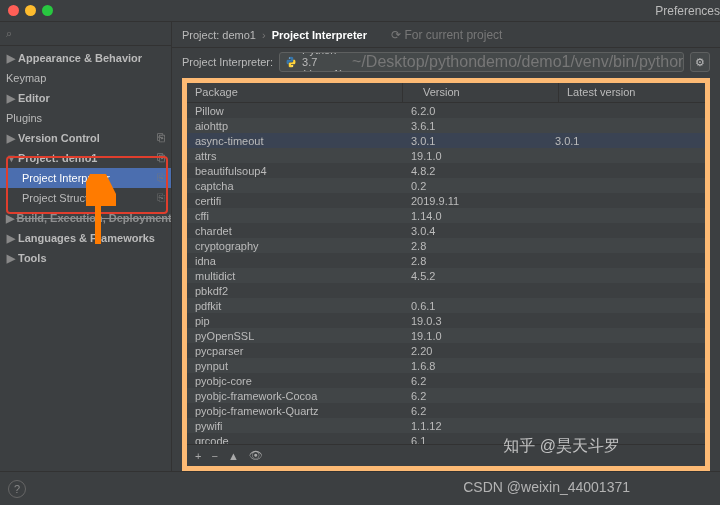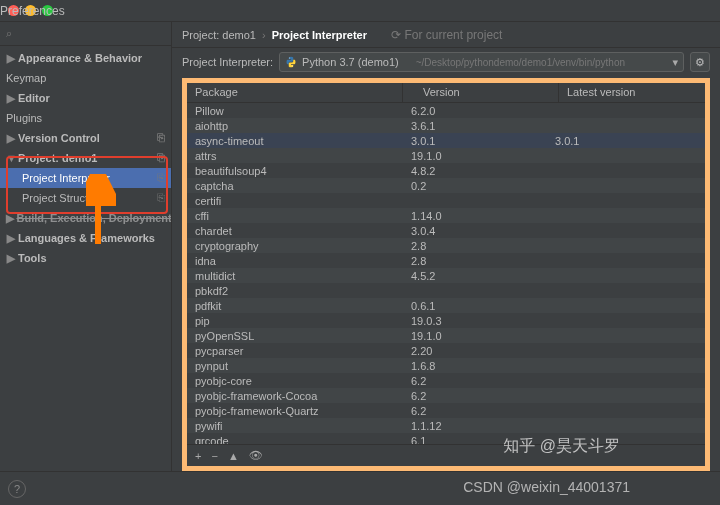--- a/index.html
+++ b/index.html
@@ -1,42 +1,42 @@
 <!DOCTYPE html>
 <html><head>
 <meta charset="utf-8">
 <style>
 * { margin: 0; padding: 0; box-sizing: border-box; font-family: -apple-system, "Helvetica Neue", Arial, sans-serif; font-size: 11px; }
 body { width: 720px; height: 505px; background: #3c3f41; color: #bbbbbb; overflow: hidden; position: relative; }
 .titlebar { height: 22px; background: #3c3f41; border-bottom: 1px solid #323232; display: flex; align-items: center; padding: 0 8px; position: relative; }
 .traffic { display: flex; gap: 6px; }
 .tl { width: 11px; height: 11px; border-radius: 50%; }
 .tl.r { background: #ff5f57; } .tl.y { background: #febc2e; } .tl.g { background: #28c840; }
-.title { position: absolute; left: 0; right: 0; text-align: left; color: #bbb; font-size: 12px; pointer-events: none; }
+.title { position: absolute; left: 0; right: 0; text-align: right; color: #bbb; font-size: 12px; pointer-events: none; }
 .main { display: flex; height: 449px; }
 .sidebar { width: 172px; background: #3c3f41; border-right: 1px solid #323232; display: flex; flex-direction: column; }
 .search { height: 24px; border-bottom: 1px solid #323232; display: flex; align-items: center; padding: 0 6px; color: #777; }
 .tree { flex: 1; padding-top: 2px; overflow: hidden; }
 .tree-item { height: 20px; display: flex; align-items: center; padding-left: 6px; color: #bbb; cursor: default; white-space: nowrap; position: relative; }
 .tree-item.top { font-weight: bold; }
 .tree-item.child { padding-left: 22px; }
 .tree-item.sel { background: #4b6eaf; color: #fff; }
 .tree-item .disc { display: inline-block; width: 10px; text-align: center; color: #888; margin-right: 2px; }
 .tree-item .dim { opacity: 0.65; text-decoration: line-through; }
 .tree-item .cfg { position: absolute; right: 6px; color: #777; font-size: 10px; }
 .content { flex: 1; display: flex; flex-direction: column; background: #3c3f41; }
 .crumb { height: 26px; display: flex; align-items: center; padding: 0 10px; gap: 6px; border-bottom: 1px solid #323232; }
 .crumb .p1 { color: #bbb; } .crumb .sep { color: #777; } .crumb .p2 { color: #fff; font-weight: bold; }
 .crumb .forcur { color: #777; margin-left: 18px; font-size: 12px; }
 .crumb .forcur::before { content: "⟳ "; }
 .interp-row { height: 28px; display: flex; align-items: center; padding: 0 10px; gap: 6px; }
 .interp-label { color: #bbb; }
 .interp-sel { flex: 1; height: 20px; background: #45494a; border: 1px solid #5e6060; border-radius: 3px; display: flex; align-items: center; padding: 0 5px; gap: 5px; color: #bbb; overflow: hidden; }
 .pyicon { width: 12px; height: 12px; flex-shrink: 0; }
-.interp-sel .path { color: #777; font-size: 10px; margin-left: 12px; white-space: nowrap; }
+.interp-sel .path { color: #777; font-size: 16px; margin-left: 4px; white-space: nowrap; }
 .interp-sel .dd { margin-left: auto; color: #aaa; }
 .gear { width: 20px; height: 20px; background: #45494a; border: 1px solid #5e6060; border-radius: 3px; display: flex; align-items: center; justify-content: center; color: #bbb; }
 .table-wrap { flex: 1; margin: 2px 10px 0 10px; border: 5px solid #fdba74; display: flex; flex-direction: column; overflow: hidden; }
 .thead { display: flex; height: 20px; background: #3c3f41; border-bottom: 1px solid #323232; }
 .th { padding: 3px 8px; color: #bbb; border-right: 1px solid #323232; }
 .th:nth-child(1) { width: 216px; } .th:nth-child(2) { width: 144px; margin-left: 12px; } .th:nth-child(3) { flex: 1; border-right: none; }
 .tbody { flex: 1; overflow: hidden; }
 .tr { display: flex; height: 15px; align-items: center; }
 .tr:nth-child(odd) { background: #3c3f41; }
 .tr:nth-child(even) { background: #414547; }
@@ -175,20 +175,21 @@
             <div class="td">4.8.2</div>
             <div class="td"></div>
           </div>
           <div class="tr">
             <div class="td">captcha</div>
             <div class="td">0.2</div>
             <div class="td"></div>
           </div>
           <div class="tr">
             <div class="td">certifi</div>
+            <div class="td">2019.9.11</div>
             <div class="td"></div>
           </div>
           <div class="tr">
             <div class="td">cffi</div>
             <div class="td">1.14.0</div>
             <div class="td"></div>
           </div>
           <div class="tr">
             <div class="td">chardet</div>
             <div class="td">3.0.4</div>

